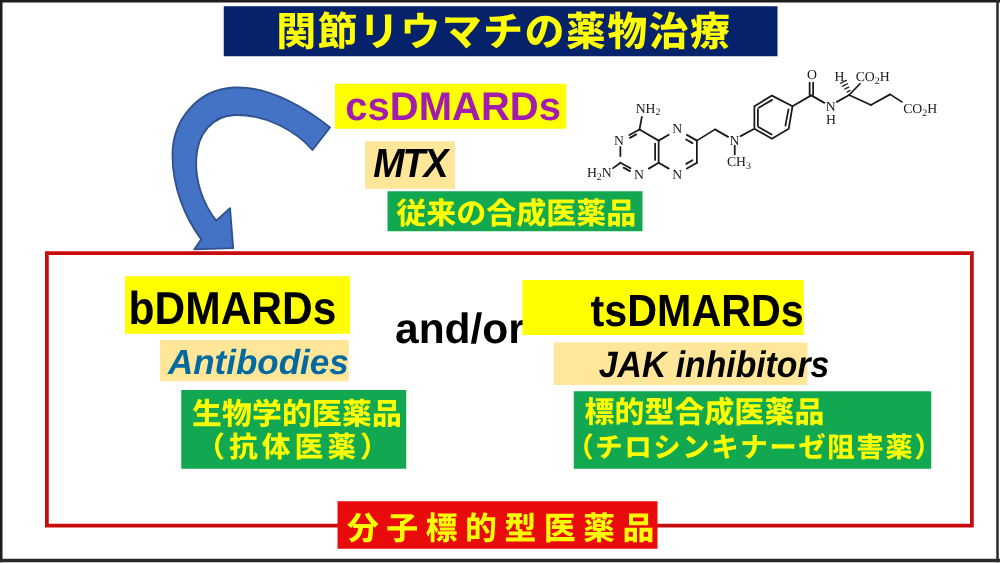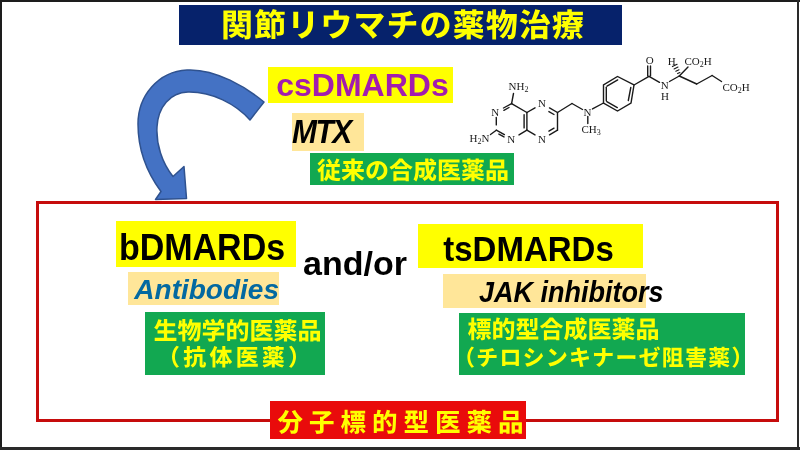--- a/index.html
+++ b/index.html
@@ -5,30 +5,30 @@
   font-family:"Liberation Sans",sans-serif;}
 .abs{position:absolute;box-sizing:border-box;}
 .frame-t{left:0;top:0;width:800px;height:2px;background:#1d1d1d;}
 .frame-l{left:0;top:0;width:2px;height:450px;background:#1d1d1d;}
 .frame-r{left:797px;top:0;width:2px;height:450px;background:#2a2a2a;}
 .frame-b{left:0;top:447px;width:800px;height:3px;background:#2a2a2a;}
 .banner{left:179px;top:5px;width:443px;height:40px;background:#06226B;}
 .ycs{left:268px;top:67px;width:185px;height:36px;background:#FFFF00;
   font-weight:bold;font-size:32px;color:#a21caf;text-align:center;line-height:36px;text-indent:4px;}
 .mtx{left:292px;top:113px;width:72px;height:38px;background:#FFE699;
-  font-weight:bold;font-style:italic;font-size:30px;letter-spacing:-1.5px;color:#000;text-align:left;line-height:37px;}
+  font-weight:bold;font-style:italic;font-size:30px;letter-spacing:-1.5px;color:#000;text-align:center;line-height:37px;}
 .g1{left:310px;top:153px;width:204px;height:32px;background:#12A851;}
 .redrect{left:36px;top:201px;width:743px;height:221px;border:3px solid #C60C0C;}
-.yb{left:116px;top:221px;width:180px;height:46px;background:#FFFF00;
+.yb{left:100px;top:221px;width:180px;height:46px;background:#FFFF00;
   font-weight:bold;font-size:34px;color:#000;text-align:center;line-height:52px;text-indent:-4px;}
 .ab{left:128px;top:272px;width:151px;height:33px;background:#FFE699;
   font-weight:bold;font-style:italic;font-size:28px;color:#0369a1;text-align:right;line-height:36px;text-indent:2px;}
-.andor{left:303px;top:244px;width:110px;font-weight:bold;font-size:34px;color:#000;}
+.andor{left:316px;top:244px;width:110px;font-weight:bold;font-size:34px;color:#000;}
 .yt{left:418px;top:224px;width:225px;height:44px;background:#FFFF00;
-  font-weight:bold;font-size:33px;color:#000;text-align:center;line-height:49px;text-indent:-2px;}
+  font-weight:bold;font-size:33px;color:#000;text-align:right;line-height:49px;text-indent:-2px;}
 .jk{left:443px;top:274px;width:203px;height:34px;background:#FFE699;
   font-weight:bold;font-style:italic;font-size:27px;color:#000;text-align:center;line-height:37px;white-space:nowrap;padding-left:36px;}
 .g2{left:145px;top:312px;width:180px;height:63px;background:#12A851;}
 .g3{left:459px;top:313px;width:286px;height:62px;background:#12A851;}
 .redl{left:270px;top:401px;width:256px;height:38px;background:#E90B0B;}
 svg.overlay{position:absolute;left:0;top:0;pointer-events:none;}
 .sy{display:inline-block;transform:scaleY(1.09);}
 </style></head><body>
 <div class="abs banner"></div>
 <div class="abs ycs">csDMARDs</div>

